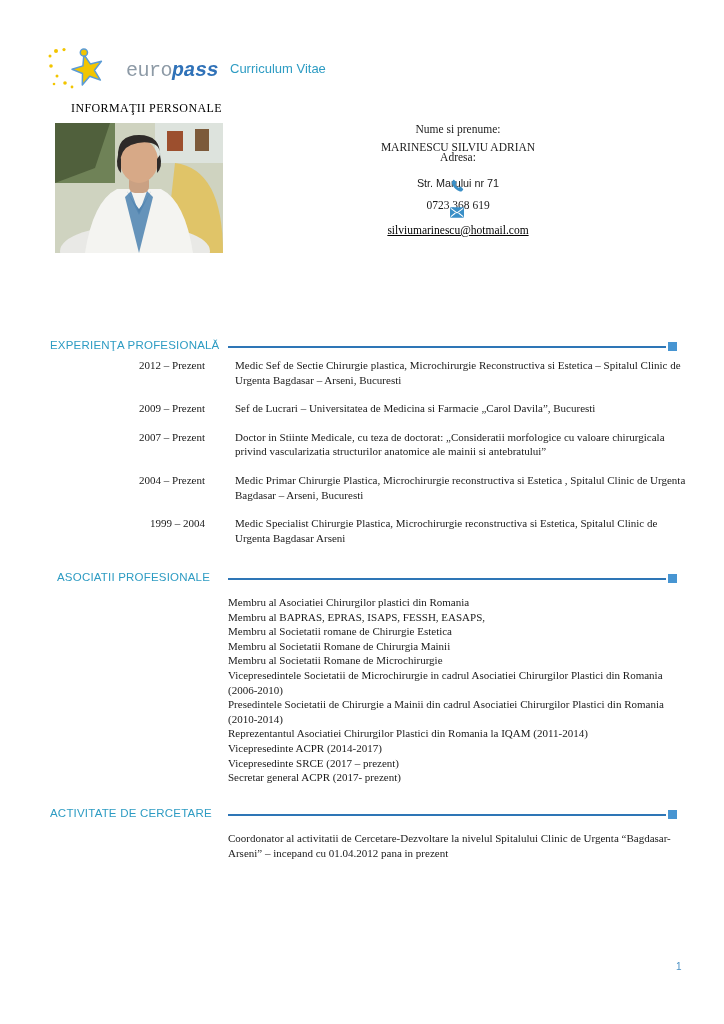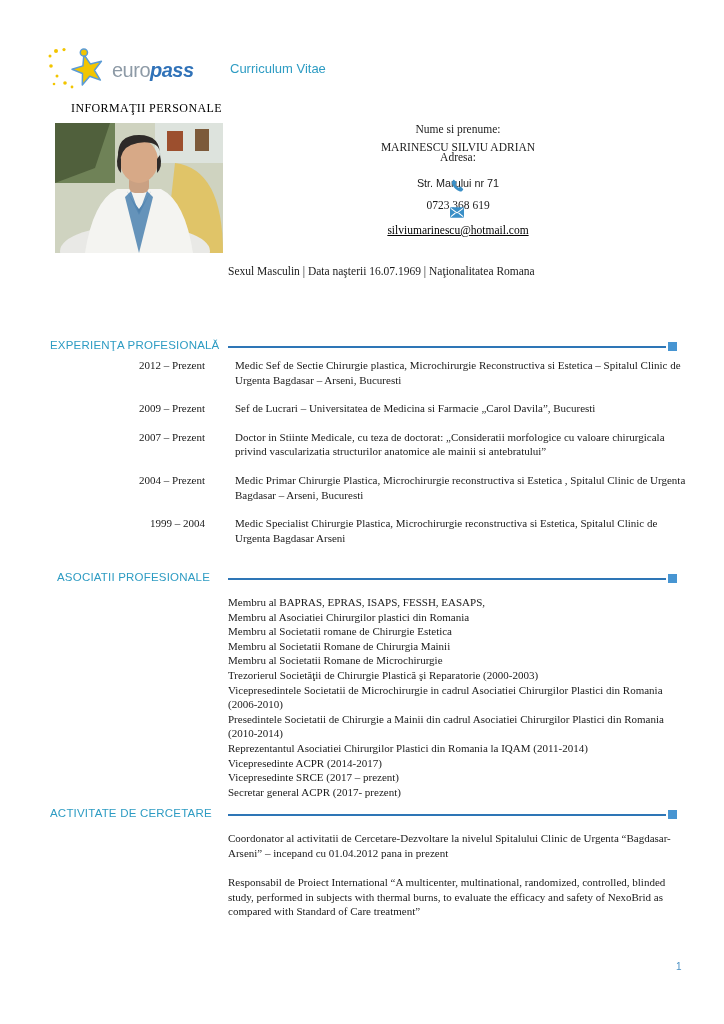--- a/index.html
+++ b/index.html
@@ -2,21 +2,21 @@
 <html><head>
 <meta charset="utf-8">
 <style>
   * { margin:0; padding:0; box-sizing:border-box; }
   html,body { width:724px; height:1024px; background:#ffffff; }
   body { font-family:"Liberation Serif", serif; color:#1a1a1a; position:relative; overflow:hidden; }
   .page { position:absolute; inset:0; background:#fff; }
 
   
   .logo { position:absolute; left:44px; top:46px; display:flex; align-items:center; }
-  .logo-text { font-family:Liberation Sans, sans-serif; font-size:20px; margin-left:2px; letter-spacing:-0.5px; }
+  .logo-text { font-family:Liberation Mono, monospace; font-size:20px; margin-left:16px; letter-spacing:-0.5px; }
   .logo-euro { color:#8d9aa6; }
   .logo-pass { color:#3072b8; font-style:italic; font-weight:bold; }
   .cv-title { position:absolute; left:230px; top:61px; font-family:"Liberation Sans", sans-serif; font-size:13px; color:#2e9cc3; }
 
   
   .pi-title { position:absolute; left:71px; top:101px; font-size:12px; color:#000; letter-spacing:0.4px; }
   .photo { position:absolute; left:55px; top:123px; width:168px; height:130px; overflow:hidden; }
   .info-col { position:absolute; left:228px; top:123px; width:460px; display:flex; flex-direction:column; }
   .info-col .row { height:28px; display:flex; align-items:center; gap:6px; font-size:11.5px;flex-direction:column; }
   .info-rows .row:nth-of-type(2) .value { font-family:"Liberation Sans", sans-serif; font-size:10.8px;margin-top:8px; }
@@ -120,21 +120,20 @@
       <span class="icon-cell">
         <svg width="14" height="11" viewBox="0 0 16 12">
             <rect width="16" height="12" rx="1.5" fill="#3a8fc7"></rect>
             <path d="M1 1.2 L8 6.4 L15 1.2 M1 10.8 L6.2 6.6 M15 10.8 L9.8 6.6" stroke="#ffffff" stroke-width="1.2" fill="none"></path>
           </svg>
       </span>
       <span class="email-link">silviumarinescu@hotmail.com</span>
     </div>
   </div>
 
-  <div class="summary">Sexul Masculin | Data naşterii 16.07.1969 | Naţionalitatea Romana</div>
 
   <div class="sec-label" style="top:339px;">EXPERIENŢA PROFESIONALĂ</div>
   <div class="sec-line" style="top:346px;"></div>
   <div class="sec-sq" style="top:342px;"></div>
 
   <div class="exp-list">
 
       <div class="exp-row">
         <div class="exp-period">2012 – Prezent</div>
         <div class="exp-desc">Medic Sef de Sectie Chirurgie plastica, Microchirurgie Reconstructiva si Estetica – Spitalul Clinic de Urgenta Bagdasar – Arseni, Bucuresti</div>
@@ -160,31 +159,30 @@
         <div class="exp-desc">Medic Specialist Chirurgie Plastica, Microchirurgie reconstructiva si Estetica, Spitalul Clinic de Urgenta Bagdasar Arseni</div>
       </div>
     </div>
 
   <div class="sec-label" style="top:571px; left:57px;">ASOCIATII PROFESIONALE</div>
   <div class="sec-line" style="top:578px;"></div>
   <div class="sec-sq" style="top:574px;"></div>
 
   <div class="assoc-list">
 
+      <div class="assoc-item">Membru al Asociatiei Chirurgilor plastici din Romania</div>
+
       <div class="assoc-item">Membru al BAPRAS, EPRAS, ISAPS, FESSH, EASAPS,</div>
 
-      <div class="assoc-item">Membru al Asociatiei Chirurgilor plastici din Romania</div>
-
       <div class="assoc-item">Membru al Societatii romane de Chirurgie Estetica</div>
 
       <div class="assoc-item">Membru al Societatii Romane de Chirurgia Mainii</div>
 
       <div class="assoc-item">Membru al Societatii Romane de Microchirurgie</div>
 
-      <div class="assoc-item">Trezorierul Societăţii de Chirurgie Plastică şi Reparatorie (2000-2003)</div>
 
       <div class="assoc-item">Vicepresedintele Societatii de Microchirurgie in cadrul Asociatiei Chirurgilor Plastici din Romania (2006-2010)</div>
 
       <div class="assoc-item">Presedintele Societatii de Chirurgie a Mainii din cadrul Asociatiei Chirurgilor Plastici din Romania (2010-2014)</div>
 
       <div class="assoc-item">Reprezentantul Asociatiei Chirurgilor Plastici din Romania la IQAM (2011-2014)</div>
 
       <div class="assoc-item">Vicepresedinte ACPR (2014-2017)</div>
 
       <div class="assoc-item">Vicepresedinte SRCE (2017 – prezent)</div>
@@ -193,18 +191,17 @@
     </div>
 
   <div class="sec-label" style="top:807px;">ACTIVITATE DE CERCETARE</div>
   <div class="sec-line" style="top:814px;"></div>
   <div class="sec-sq" style="top:810px;"></div>
 
   <div class="res-paras">
 
       <div class="para">Coordonator al activitatii de Cercetare-Dezvoltare la nivelul Spitalului Clinic de Urgenta “Bagdasar-Arseni” – incepand cu 01.04.2012 pana in prezent</div>
 
-      <div class="para">Responsabil de Proiect International “A multicenter, multinational, randomized, controlled, blinded study, performed in subjects with thermal burns, to evaluate the efficacy and safety of NexoBrid as compared with Standard of Care treatment”</div>
     </div>
 
   <div class="page-num">1</div>
 
 </div>
 
 </body></html>

